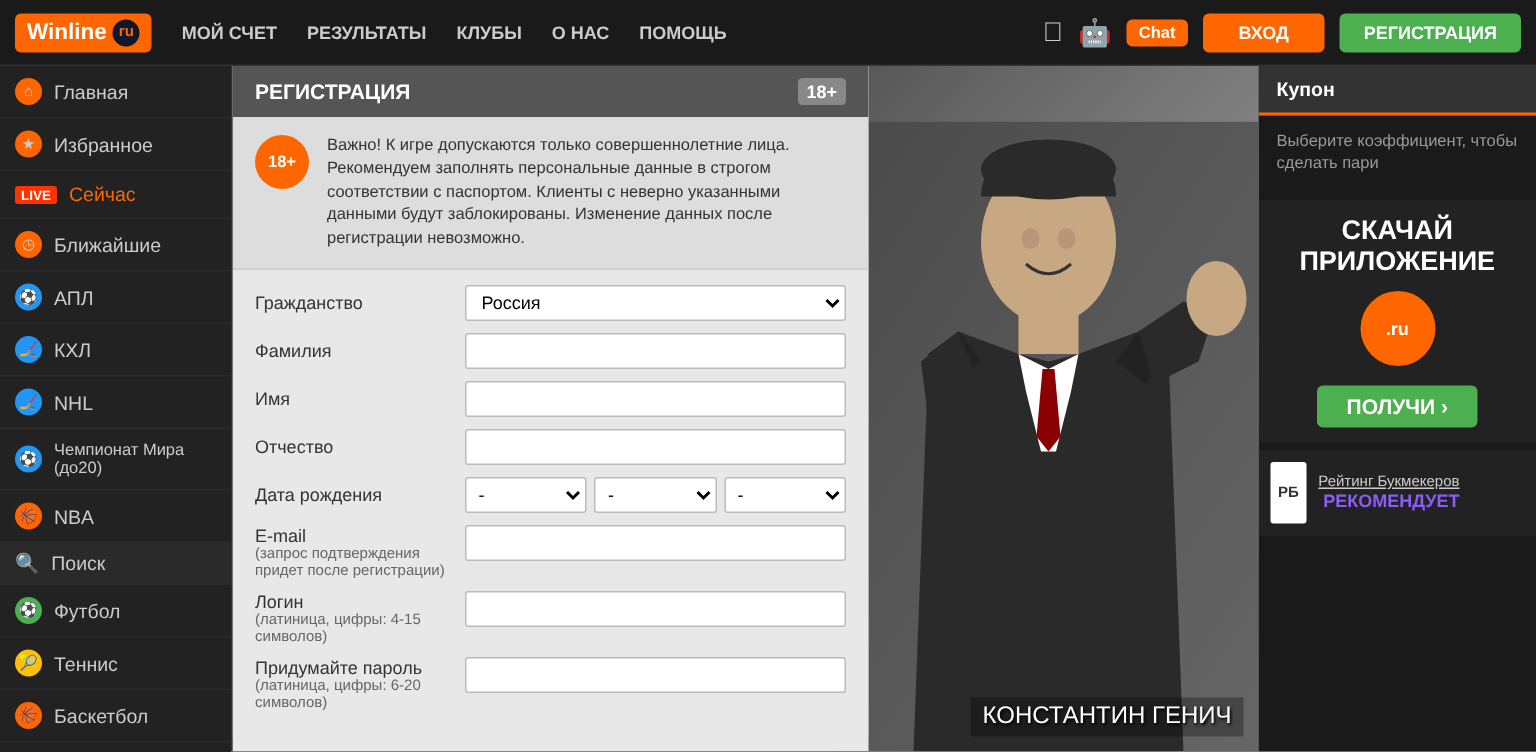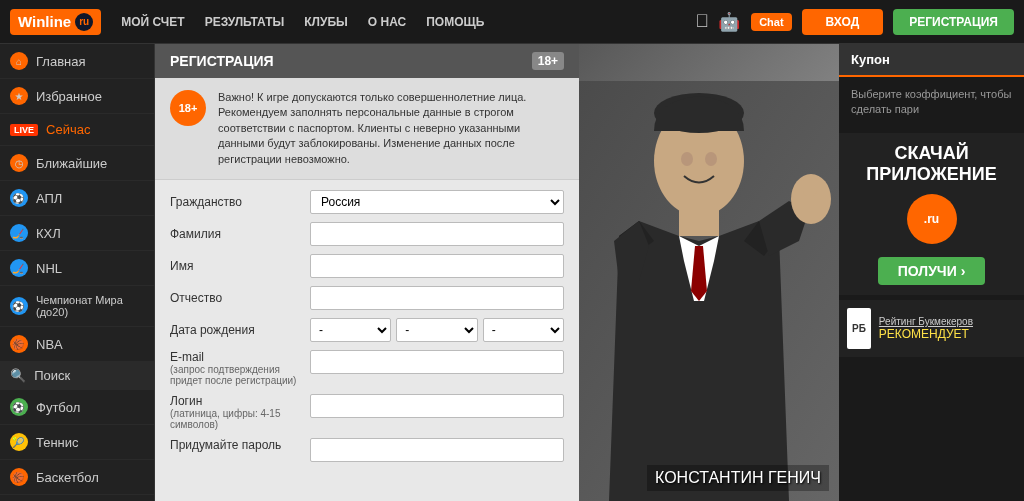--- a/index.html
+++ b/index.html
@@ -363,23 +363,24 @@
     }
     .rb-logo {
       background: #fff;
       color: #333;
       font-size: 10px;
       font-weight: bold;
       padding: 15px 5px;
       border-radius: 2px;
     }
     .rb-text {
-      color: #fde047;
-      font-size: 12px;
-      font-weight: normal;
+      color: #8b5cf6;
+      font-size: 12px;
+      font-weight: bold;
+      text-align: right;
     }
     .rb-sub {
       color: #ccc;
       font-size: 10px;
       text-decoration: underline;
     }
   </style>
 </head>
 <body>
 
@@ -572,20 +573,21 @@
             <div class="form-label">
               <div>Логин</div>
               <div class="form-label-small">(латиница, цифры: 4-15 символов)</div>
             </div>
             <input type="text" class="form-input" style="">
           </div>
 
           <div class="form-row" style="align-items:flex-start;">
             <div class="form-label">
               <div>Придумайте пароль</div>
+              <div class="form-label-small">(латиница, цифры: 6-20 символов)</div>
             </div>
             <input type="password" class="form-input" style="">
           </div>
         </div>
       </div>
     </div>
   </div>
 
   <div class="right-panel">
     <div class="coupon-header">Купон</div>

